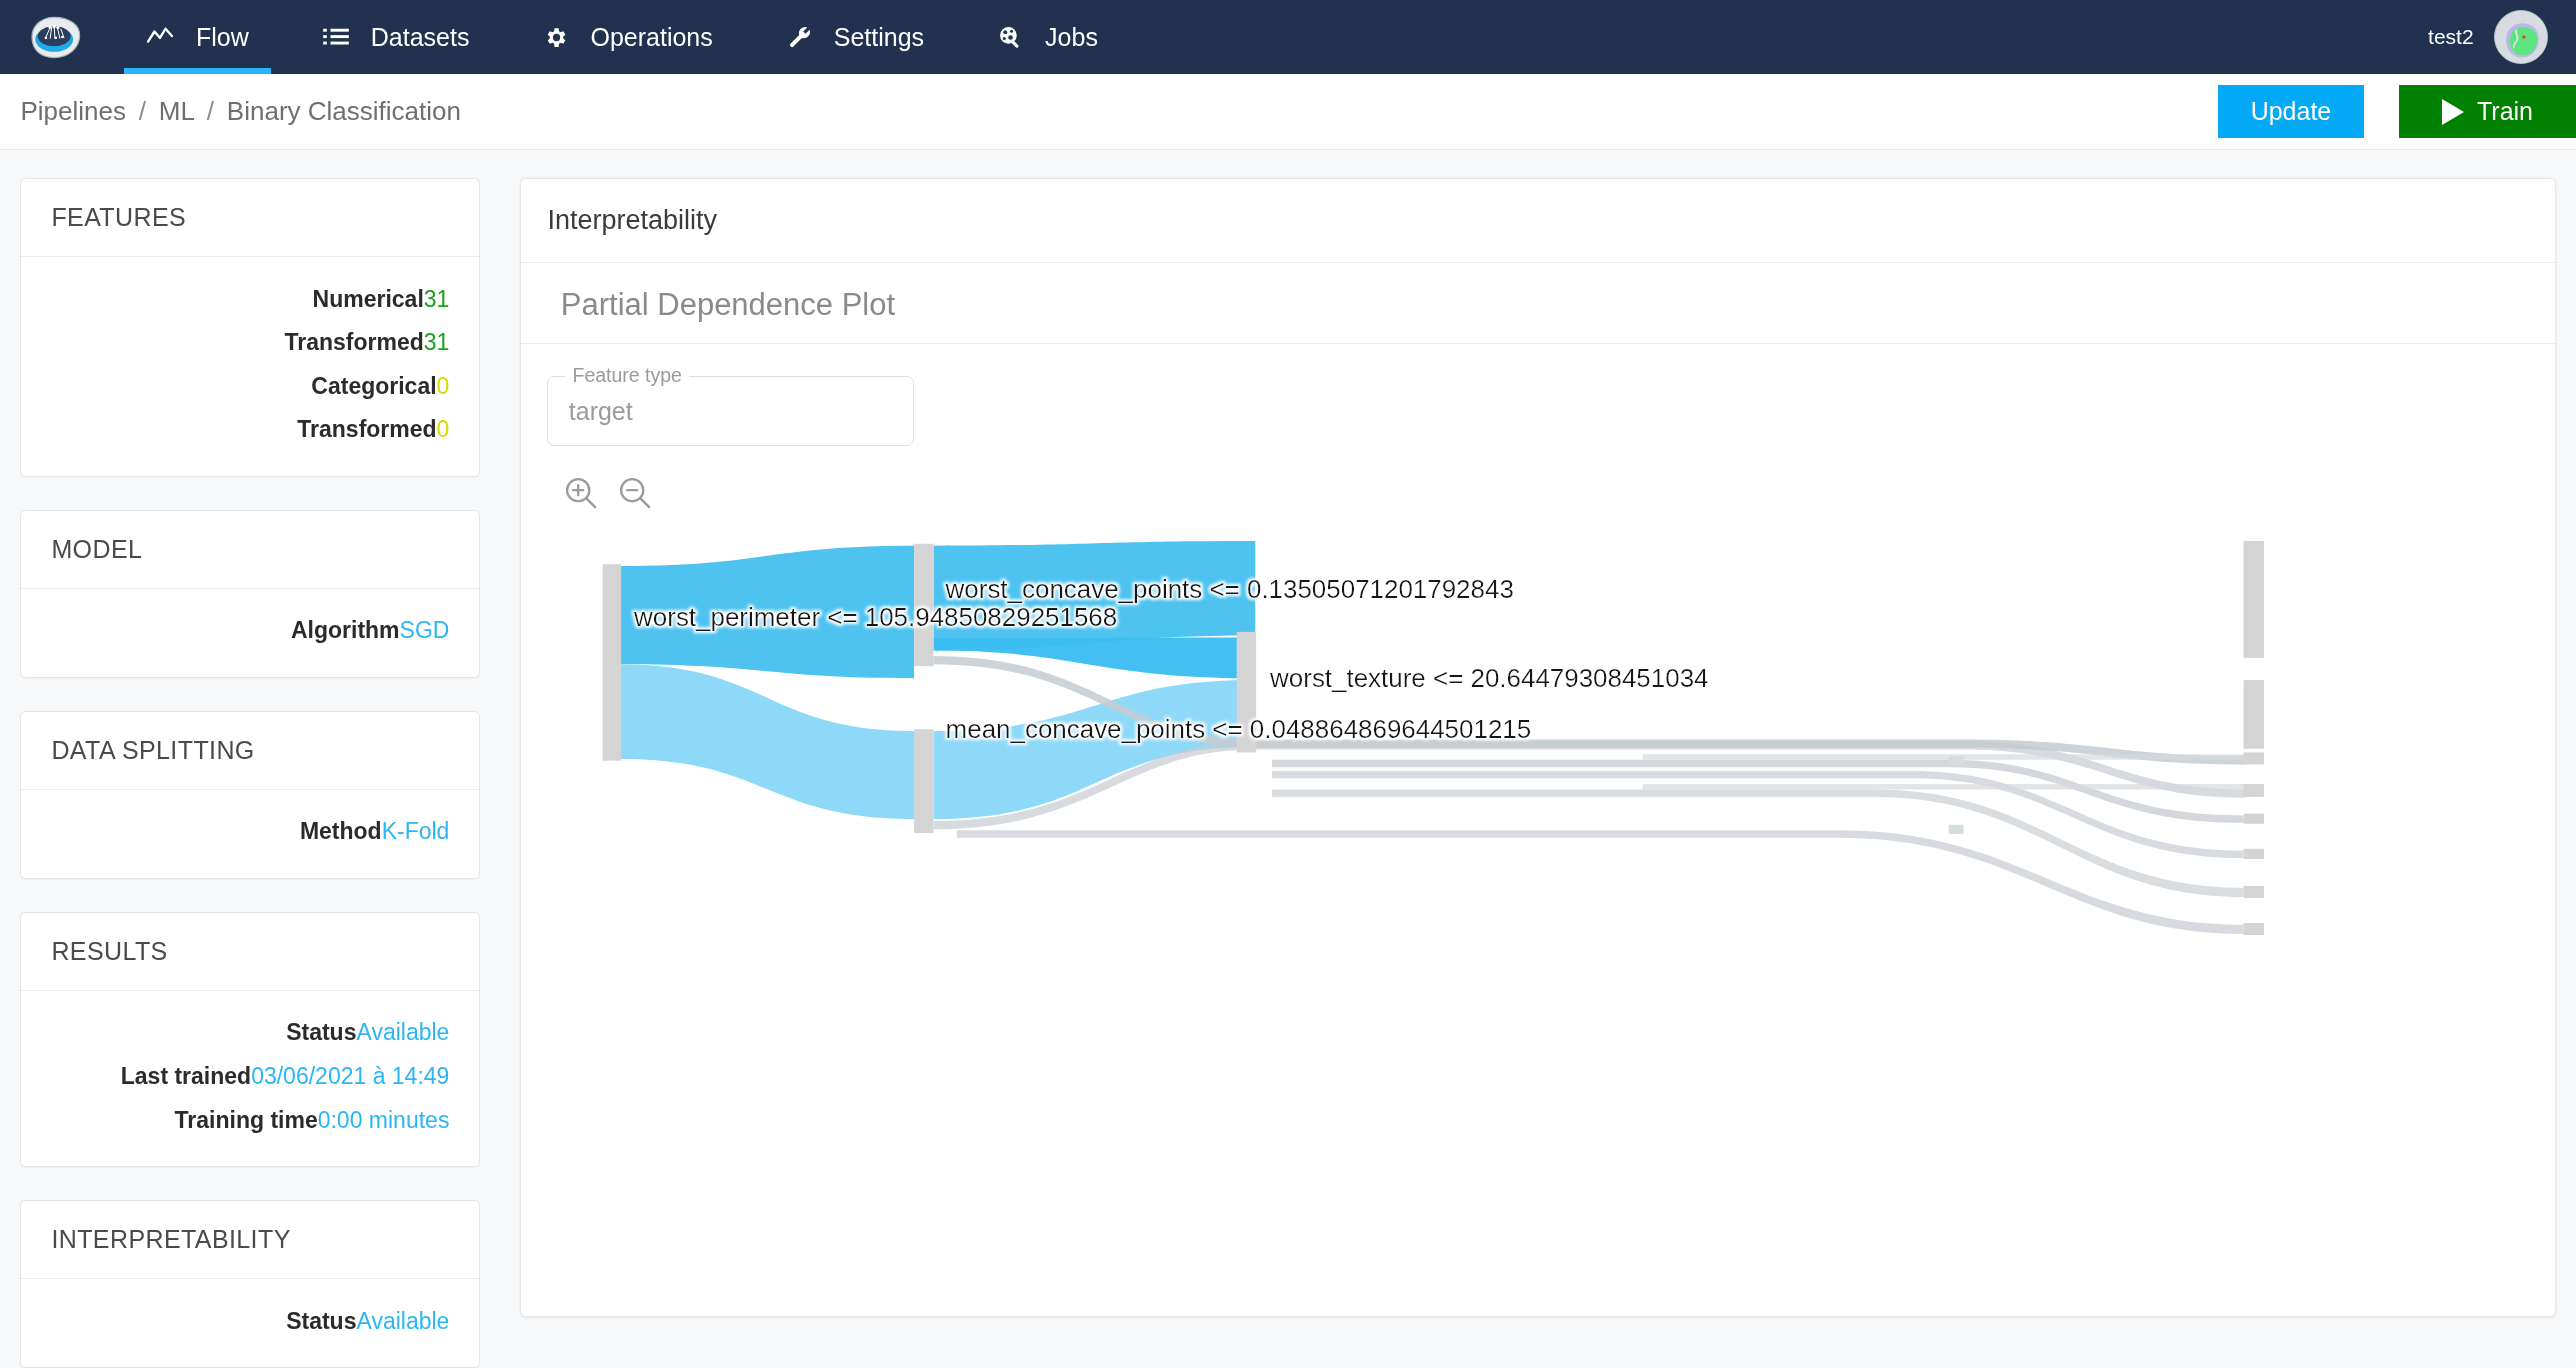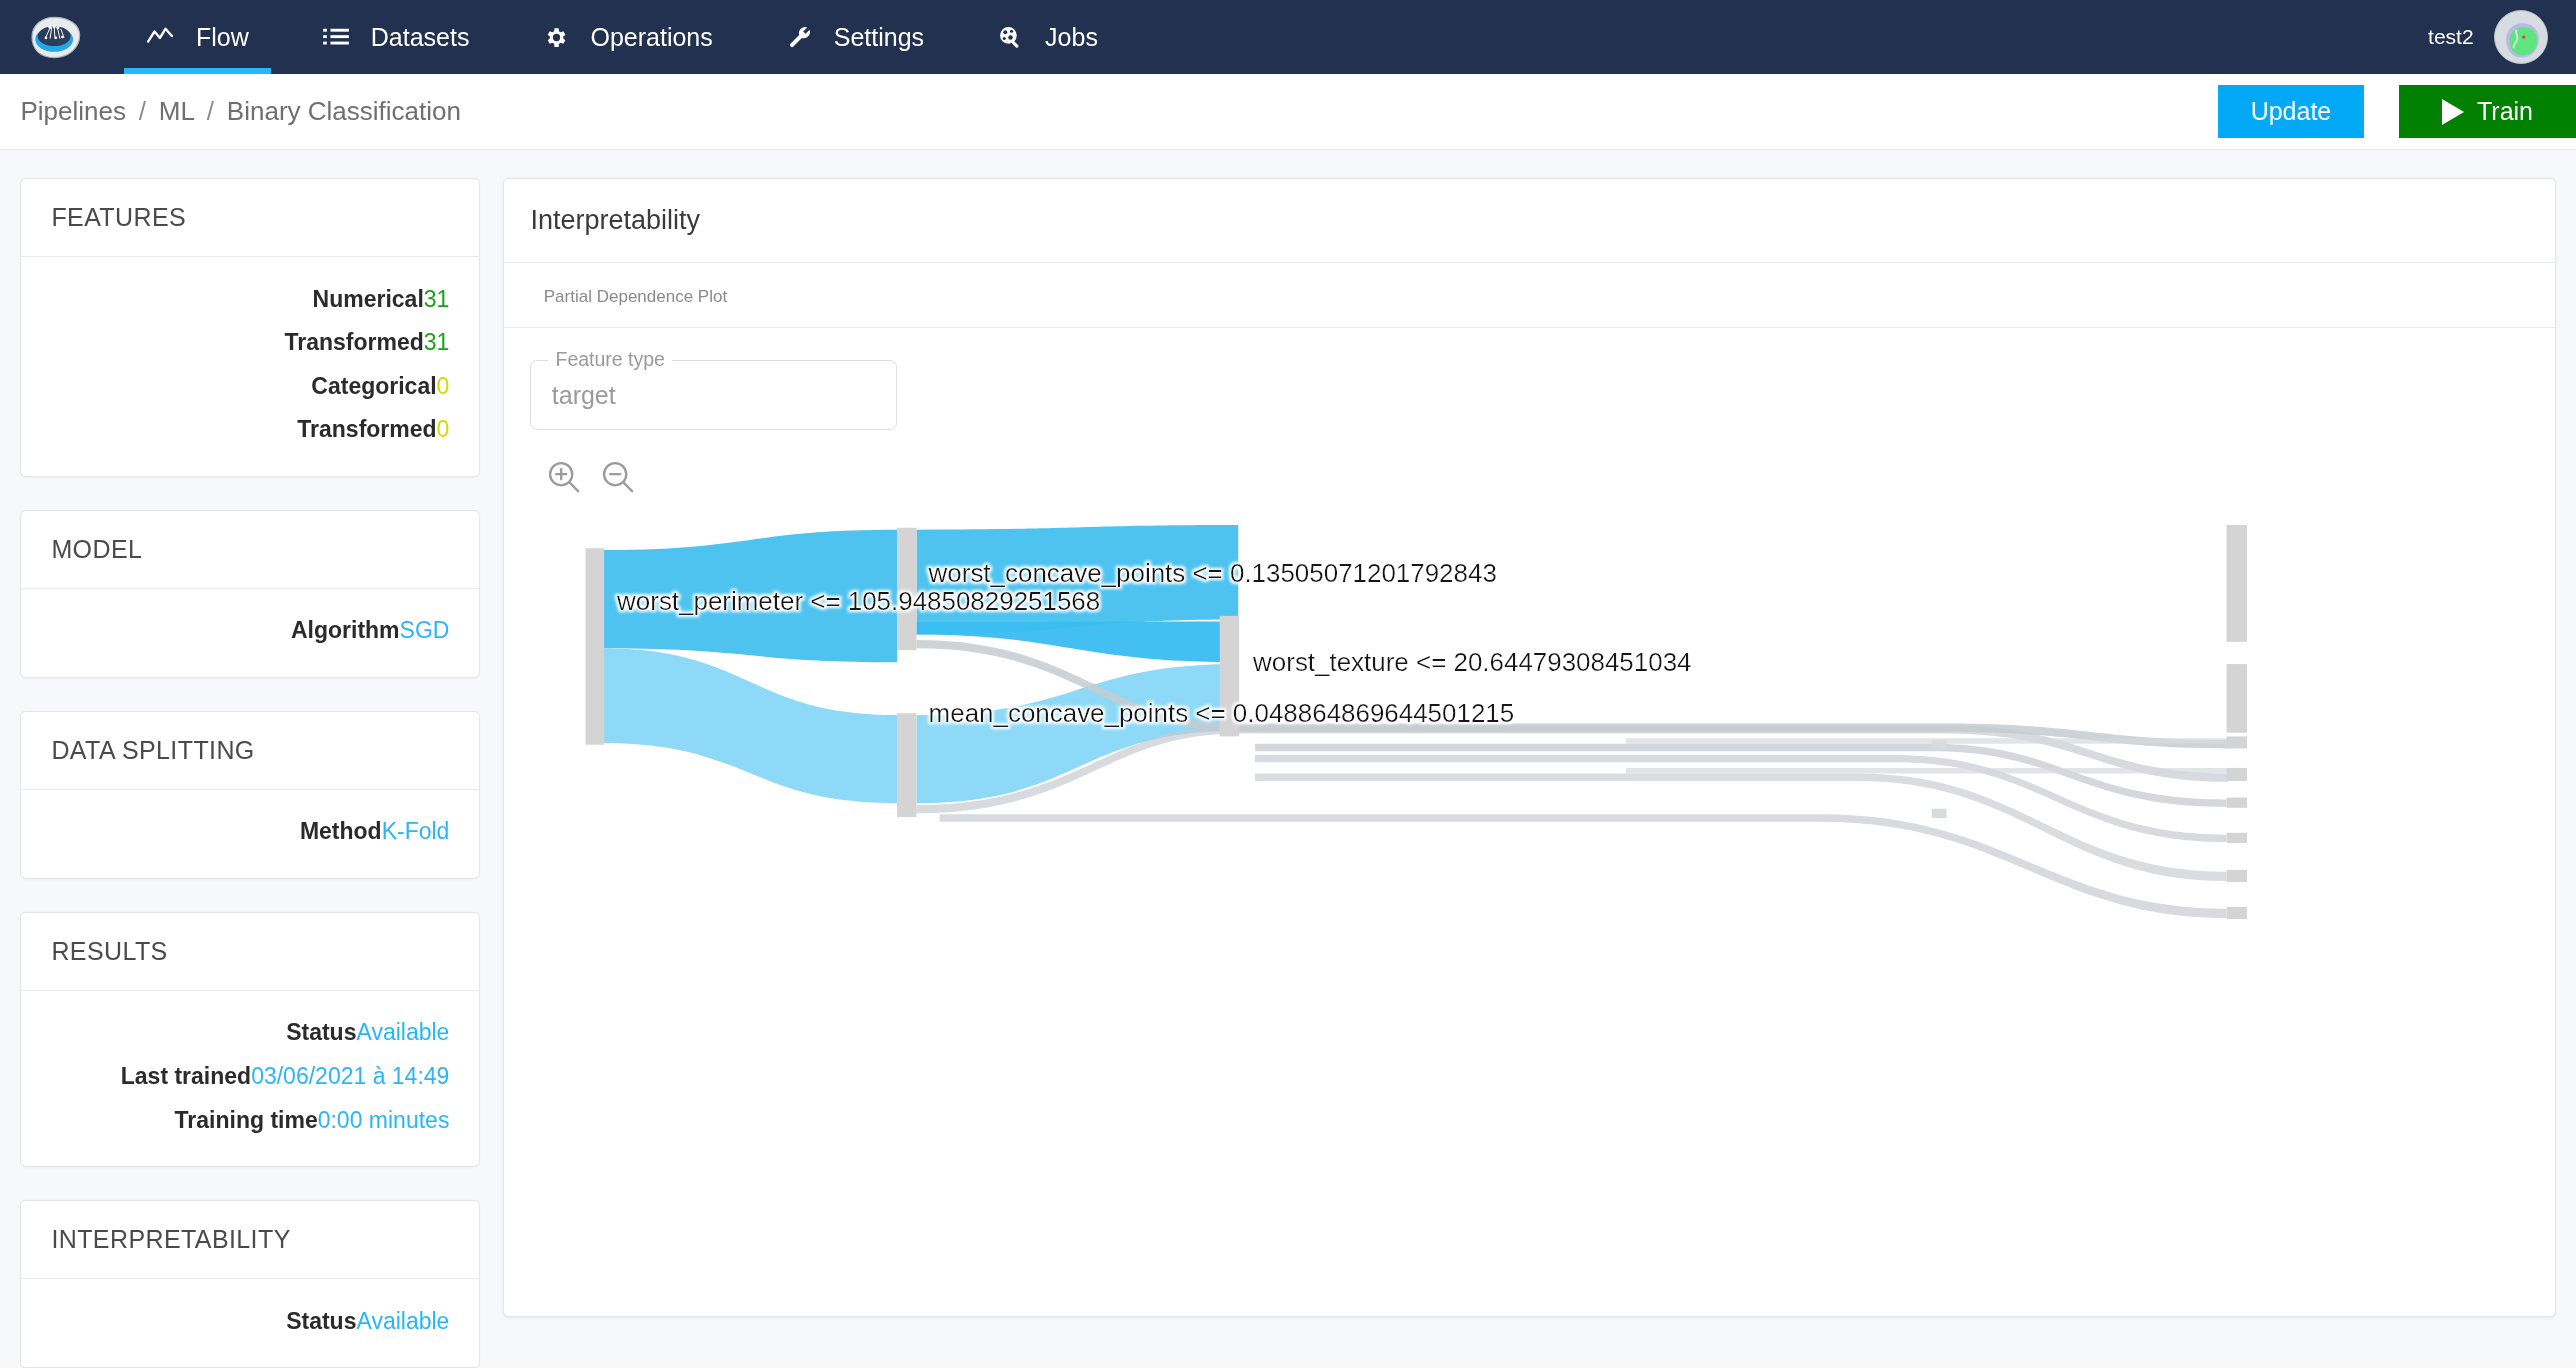--- a/index.html
+++ b/index.html
@@ -67,21 +67,21 @@
   .btn-update { background: #03a9f4; margin: 11px 0 11px 0; }
   .btn-train { background: #028002; margin: 11px 0 11px 16.7px; padding: 0 43px; }
   .play-tri {
     width: 0; height: 0;
     border-top: 13px solid transparent;
     border-bottom: 13px solid transparent;
     border-left: 22px solid #fff;
   }
 
   
-  .body-wrap { display: flex; padding: 28px 20.4px 0 20.4px; gap: 23px; }
+  .body-wrap { display: flex; padding: 28px 20.4px 0 20.4px; gap: 40px; }
   .sidebar { width: 460px; flex: 0 0 460px; display: flex; flex-direction: column; gap: 33px; }
 
   .card {
     background: #fff; border: 0.9px solid #e3e5e7; border-radius: 5.6px;
     box-shadow: 0 0.9px 1.9px rgba(0,0,0,.04);
   }
   .card-head {
     padding: 24px 30px; font-size: 25px; color: #4a4a4a;
     letter-spacing: 0.4px; border-bottom: 0.9px solid #e8eaec;
   }
@@ -102,21 +102,21 @@
     background: #fff; border: 0.9px solid #e3e5e7; border-radius: 5.6px;
     box-shadow: 0 0.9px 2.8px rgba(0,0,0,.07);
     height: 1139px; display: flex; flex-direction: column; overflow: hidden;
   }
   .panel-head {
     padding: 26px 26px; font-size: 27px; color: #3b3b3b;
     border-bottom: 0.9px solid #e8eaec;
   }
   .tabs { display: flex; border-bottom: 0.9px solid #e8eaec; padding-left: 7.4px; }
   .tab {
-    padding: 24px 32px 20.4px 32px; font-size: 17px; color: #8a8a8a;
+    padding: 24px 32px 20.4px 32px; font-size: 31px; color: #8a8a8a;
     cursor: pointer; position: relative; white-space: nowrap;
   }
   .tab.active { color: #3b3b3b; }
   .tab.active::after {
     content: ""; position: absolute; left: 0; right: 0; bottom: -0.9px;
     height: 4.6px; background: #03a9f4;
   }
 
   .plot-area { flex: 1; position: relative; padding: 26px 26px 0 26px; }
 

